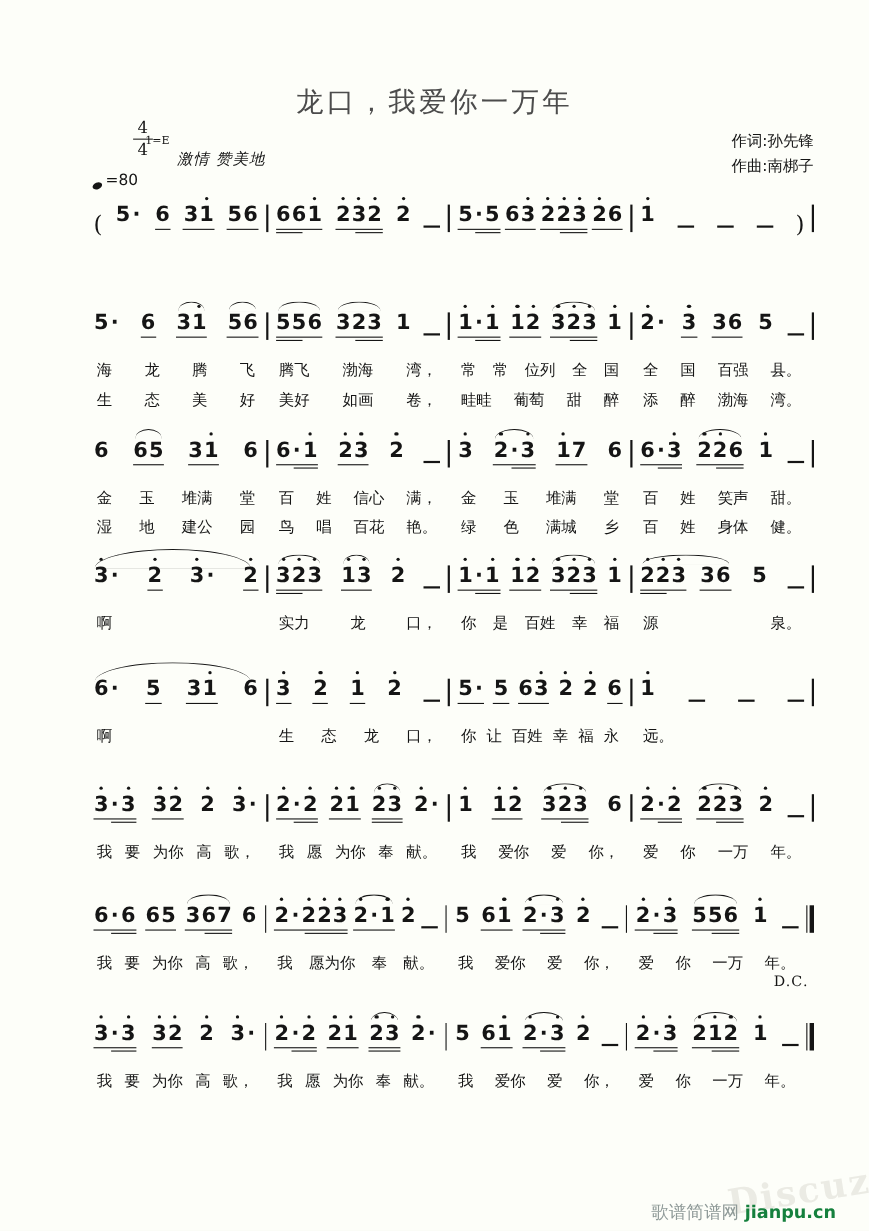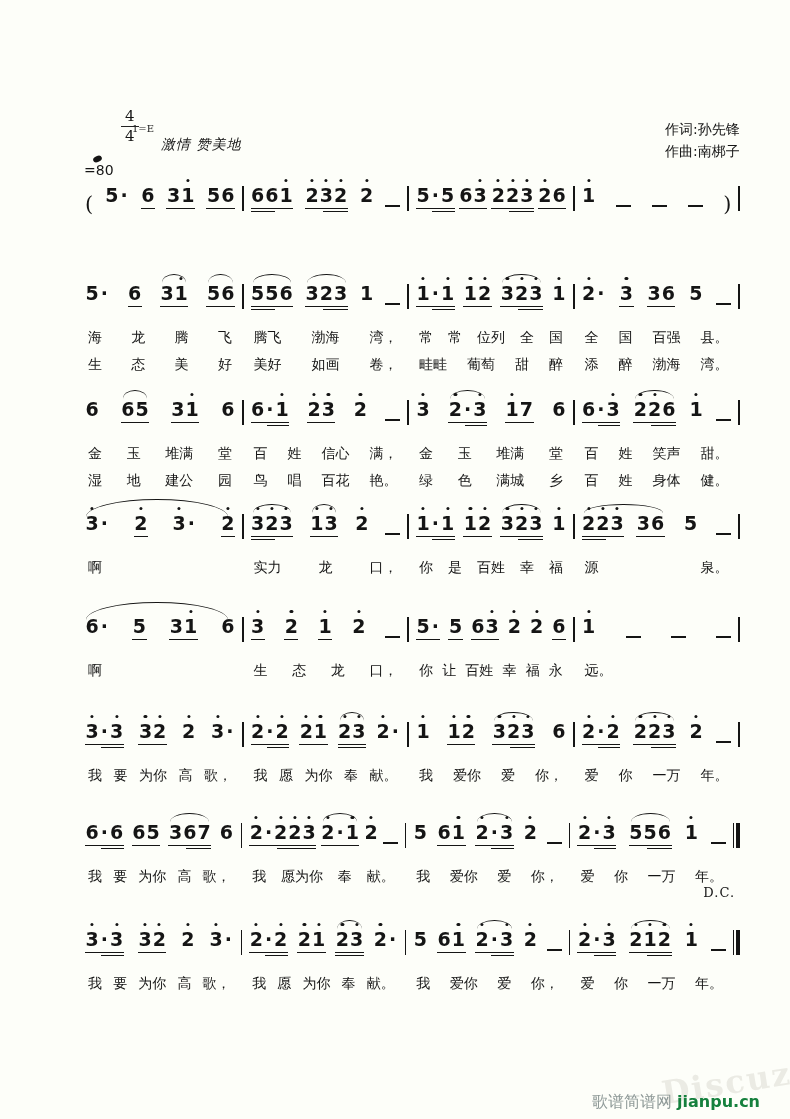--- a/index.html
+++ b/index.html
@@ -7,21 +7,21 @@
         font-family:"DejaVu Sans",sans-serif;color:#151515;margin:0 auto;}
   
   .title{position:absolute;top:76px;left:0;right:0;text-align:center;
          font-family:"DejaVu Serif",serif;font-size:25px;color:#4c4c4c;letter-spacing:3px;}
   .key{position:absolute;left:88px;top:123px;font-size:10px;font-family:"DejaVu Serif",serif;margin-left:44px;}
   .frac{position:absolute;left:121px;top:108px;text-align:center;font-size:15px;line-height:17px;
         font-family:"DejaVu Serif",serif;}
   .frac .num{display:block;border-bottom:1px solid #222;padding:0 4px 1px;}
   .frac .den{display:block;padding-top:1px;}
   .expr{position:absolute;left:161px;top:136px;font-size:14px;letter-spacing:1px;font-style:italic;}
-  .tempo{position:absolute;left:84px;top:156px;font-size:14px;display:flex;align-items:center;flex-direction:column;}
+  .tempo{position:absolute;left:84px;top:156px;font-size:14px;display:flex;align-items:flex-end;}
   .notehead{width:9px;height:6px;background:#151515;border-radius:50%;
             transform:rotate(-22deg);display:inline-block;margin-right:3px;}
   .credits{position:absolute;left:665px;top:118px;font-size:14px;line-height:22px;}
   
   .music{position:absolute;left:78px;top:175px;width:662px;}
   .system{display:flex;align-items:flex-start;}
   .system:nth-child(2){margin-top:46px;}
   .system:nth-child(3){margin-top:16px;}
   .system:nth-child(4){margin-top:14px;}
   .system:nth-child(5){margin-top:30px;}
@@ -62,20 +62,21 @@
   .wm-discuz{position:absolute;right:-18px;bottom:18px;font-size:32px;font-weight:bold;
       color:#ebebe4;transform:rotate(-9deg);font-family:"DejaVu Serif",serif;letter-spacing:2px;}
   .wm-site{position:absolute;right:30px;bottom:6px;font-size:16px;}
   .wm-site .name{color:#8f9a98;margin-left:45px;}
   .wm-site .url{font-weight:bold;}
 </style>
 </head>
 <body>
 
 <div class="page">
+  <div class="title">龙口，我爱你一万年</div>
 
   <div class="key">1=E</div>
   <div class="frac">
     <span class="num">4</span>
     <span class="den">4</span>
   </div>
   <div class="expr">激情 赞美地</div>
   <div class="tempo">
     <span class="notehead"></span>
     <span>=80</span>

